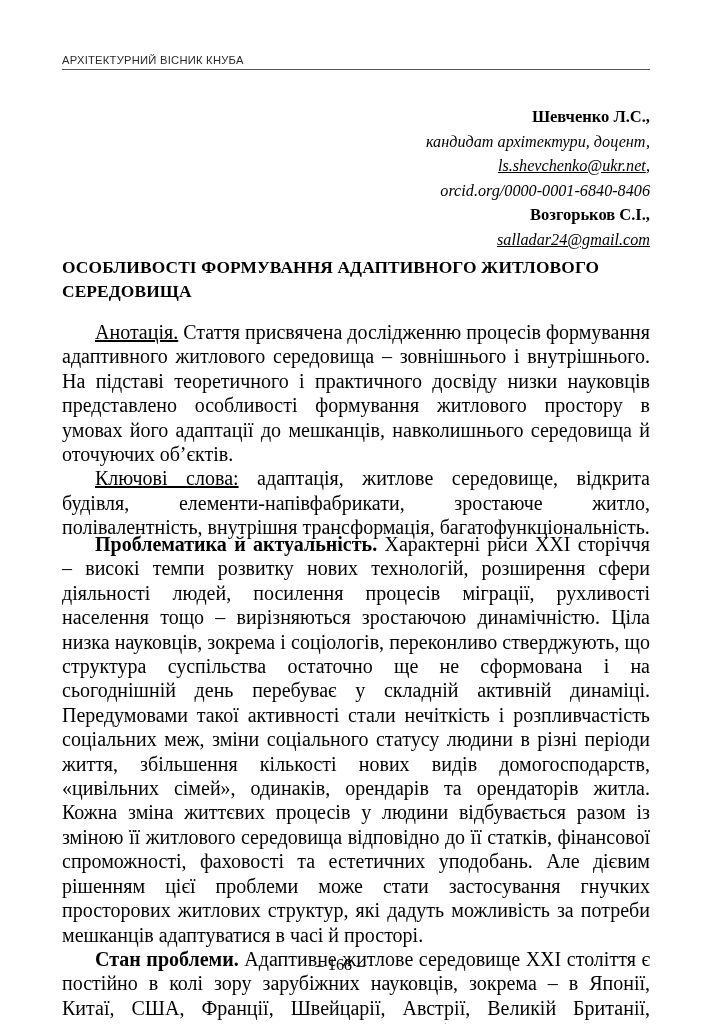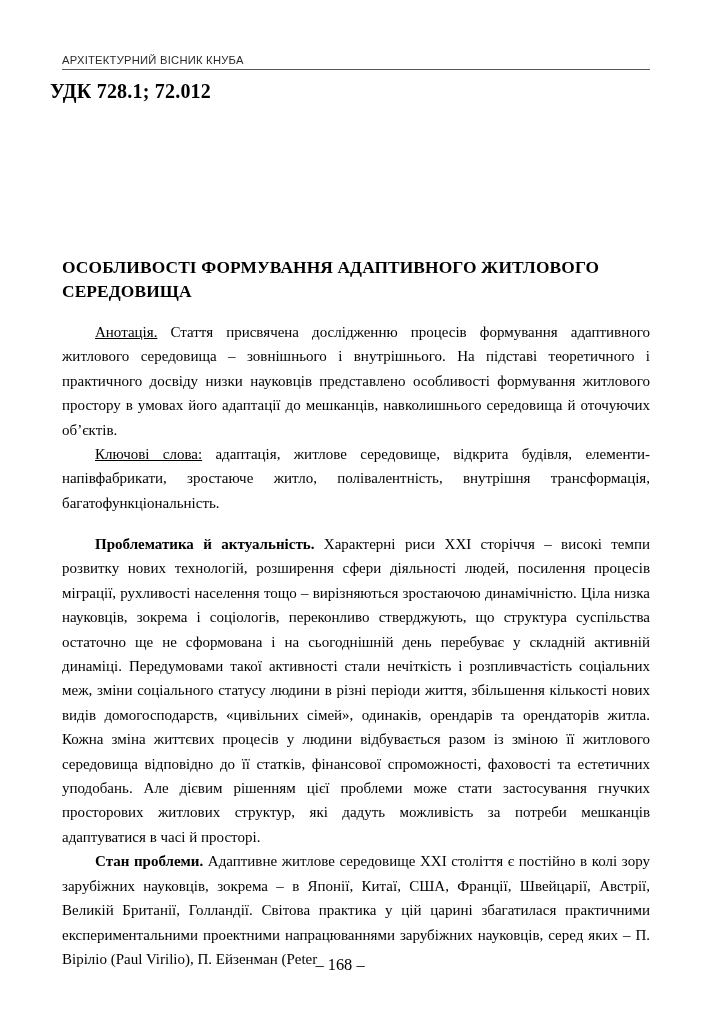--- a/index.html
+++ b/index.html
@@ -100,21 +100,21 @@
     letter-spacing: 0.1px;
   }
 
   
   .body-block {
     position: absolute;
     left: 62px;
     width: 588px;
     text-align: justify;
     text-justify: inter-word;
-    font-size: 15px;
+    font-size: 20px;
     line-height: 24.4px;
   }
   #abstract-block { top: 303px; }
   #problem-block  { top: 515px; }
 
   .para {
     margin: 0;
     text-indent: 33px;
   }
 
@@ -136,22 +136,29 @@
   }
 </style>
 </head>
 <body>
 
 <div class="page">
 
   <div class="running-head">АРХІТЕКТУРНИЙ ВІСНИК КНУБА</div>
   <div class="running-head-rule"></div>
 
-  <div class="udk">УДК 728.1; 72.012</div>
 
+  <div class="authors">
+    <span class="line author-name">Шевченко Л.С.,</span>
+    <span class="line author-degree">кандидат архітектури, доцент,</span>
+    <span class="line"><a class="author-email" style="color:#000;">ls.shevchenko@ukr.net</a><span>,</span></span>
+    <span class="line author-orcid">orcid.org/0000-0001-6840-8406</span>
+    <span class="line author-name">Возгорьков С.І.,</span>
+    <span class="line"><a class="author-email" style="color:#000;">salladar24@gmail.com</a></span>
+  </div>
 
   <div class="doc-title">ОСОБЛИВОСТІ ФОРМУВАННЯ АДАПТИВНОГО ЖИТЛОВОГО СЕРЕДОВИЩА</div>
 
   <div class="body-block" id="abstract-block">
     <p class="para"><span class="lead-underline">Анотація.</span><span> Стаття присвячена дослідженню процесів формування адаптивного житлового середовища – зовнішнього і внутрішнього. На підставі теоретичного і практичного досвіду низки науковців представлено особливості формування житлового простору в умовах його адаптації до мешканців, навколишнього середовища й оточуючих об’єктів.</span></p>
     <p class="para"><span class="lead-underline">Ключові слова:</span><span> адаптація, житлове середовище, відкрита будівля, елементи-напівфабрикати, зростаюче житло, полівалентність, внутрішня трансформація, багатофункціональність.</span></p>
   </div>
 
   <div class="body-block" id="problem-block">
     <p class="para"><span class="lead-bold">Проблематика й актуальність.</span><span> Характерні риси XXI сторіччя – високі темпи розвитку нових технологій, розширення сфери діяльності людей, посилення процесів міграції, рухливості населення тощо – вирізняються зростаючою динамічністю. Ціла низка науковців, зокрема і соціологів, переконливо стверджують, що структура суспільства остаточно ще не сформована і на сьогоднішній день перебуває у складній активній динаміці. Передумовами такої активності стали нечіткість і розпливчастість соціальних меж, зміни соціального статусу людини в різні періоди життя, збільшення кількості нових видів домогосподарств, «цивільних сімей», одинаків, орендарів та орендаторів житла. Кожна зміна життєвих процесів у людини відбувається разом із зміною її житлового середовища відповідно до її статків, фінансової спроможності, фаховості та естетичних уподобань. Але дієвим рішенням цієї проблеми може стати застосування гнучких просторових житлових структур, які дадуть можливість за потреби мешканців адаптуватися в часі й просторі.</span></p>

